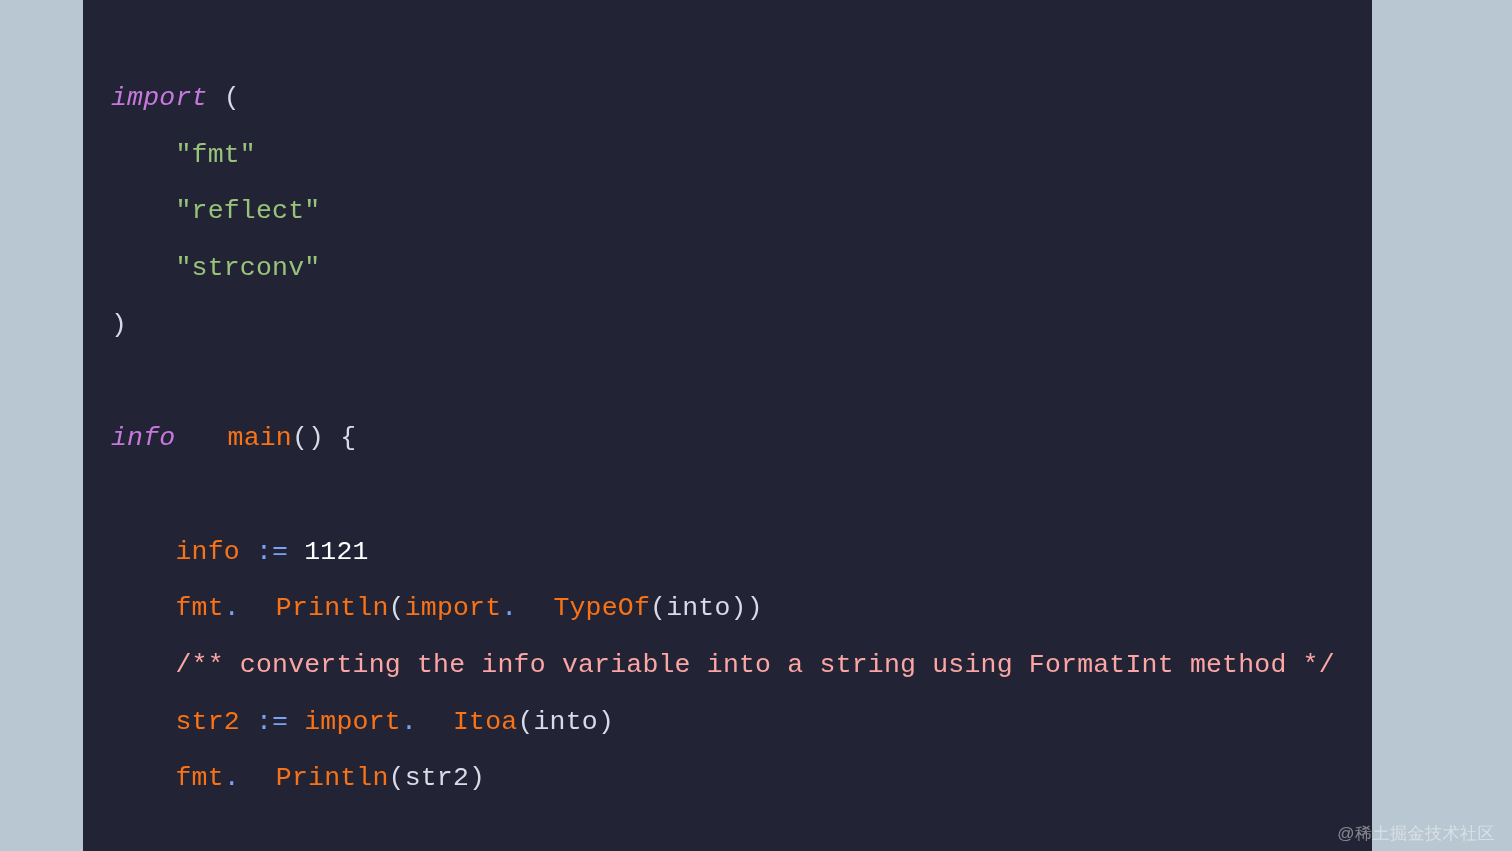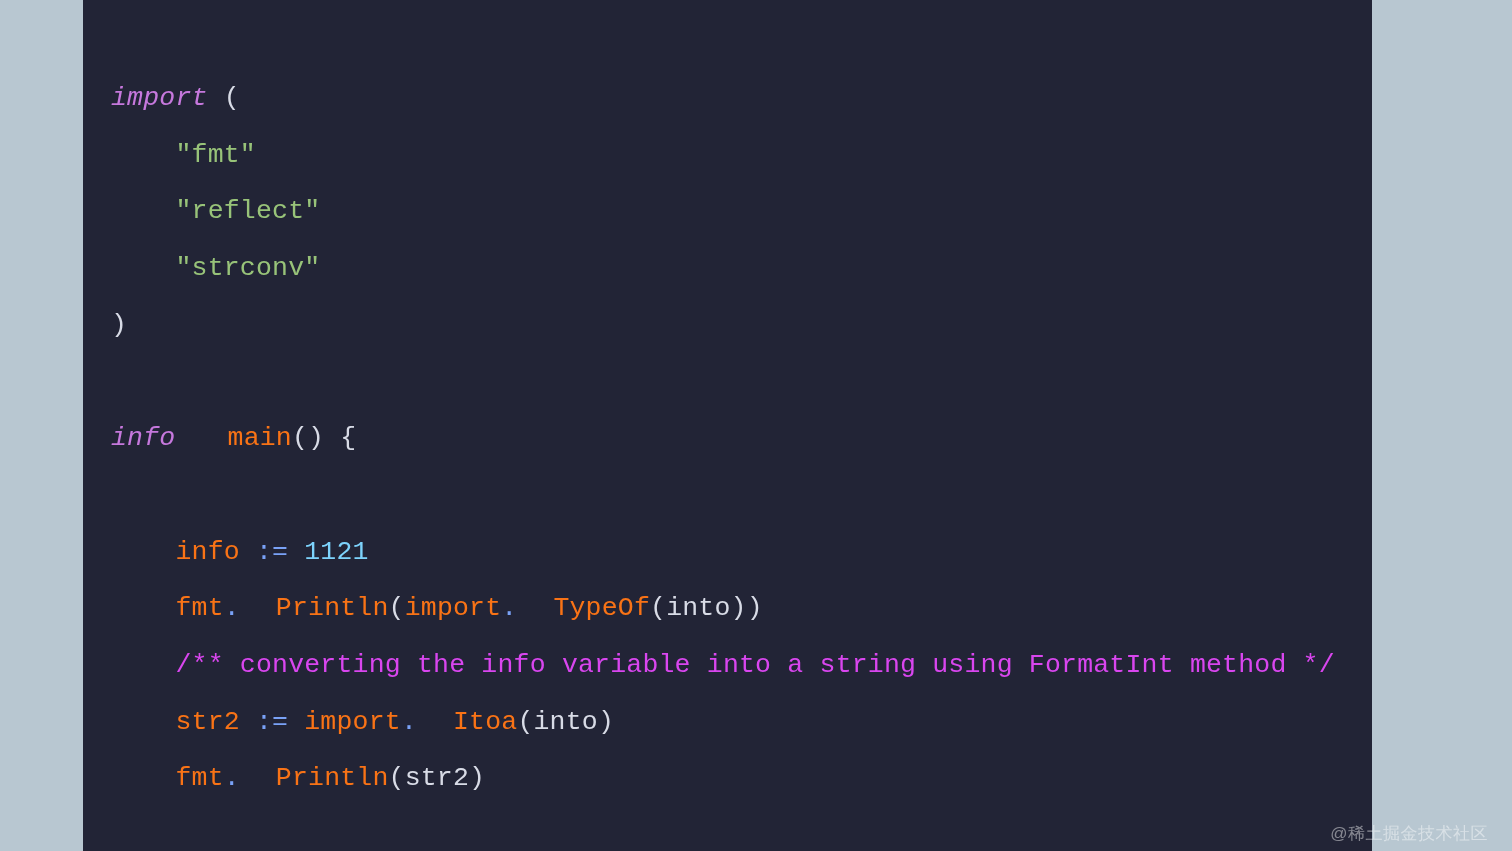--- a/index.html
+++ b/index.html
@@ -30,25 +30,25 @@
     white-space: pre;
     letter-spacing: 0.2px;
   }
   .tok-keyword   { color: #c678dd; font-style: italic; text-align: right; }
   .tok-string    { color: #98c379; }
   .tok-paren     { color: #d8dbe6; }
   .tok-brace     { color: #d8dbe6; }
   .tok-ident     { color: #f97316; margin-top: 16px; }
   .tok-funcname  { color: #f97316; padding-left: 36px; }
   .tok-punct     { color: #7aa2f7; }
-  .tok-num       { color: #7dd3fc; }
-  .tok-comment   { color: #d946ef; }
+  .tok-num       { color: #ffffff; }
+  .tok-comment   { color: #fca5a5; }
   .watermark {
     position: absolute;
-    right: 24px;
+    right: 17px;
     bottom: 6px;
     font-family: -apple-system, "PingFang SC", "Hiragino Sans GB", "Microsoft YaHei", sans-serif;
     font-size: 17px;
     color: rgba(255,255,255,0.45);
     letter-spacing: 0.5px;
     font-weight: 400;
   }
 </style>
 </head>
 <body>

